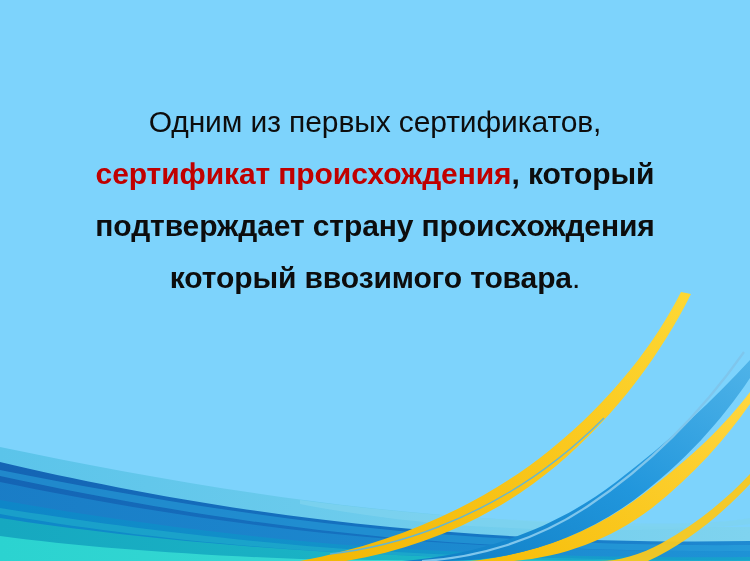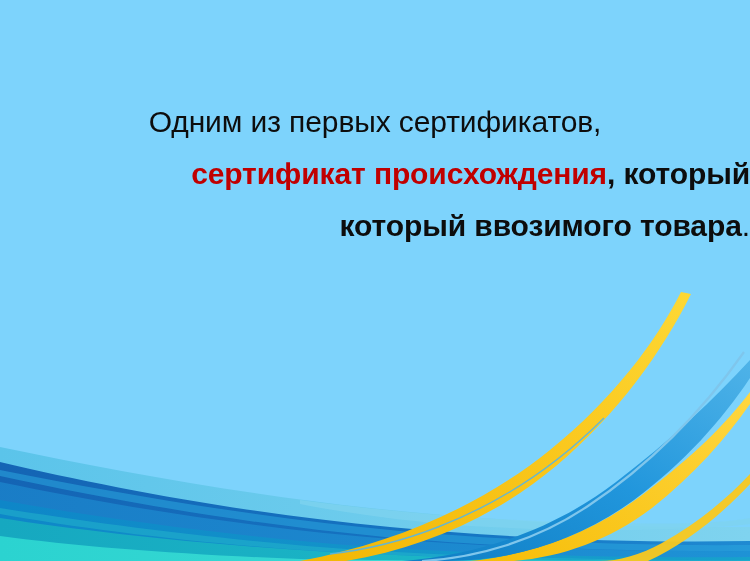--- a/index.html
+++ b/index.html
@@ -46,21 +46,20 @@
     font-size: 30px;
     line-height: 52px;
     letter-spacing: -0.1px;
     white-space: nowrap;
   }
   .text-line.regular {
     font-weight: 400;
   }
   .text-line.bold {
     font-weight: 700;
-    text-align: right;
   }
   .accent-red {
     color: #c00000;
     font-weight: 700;
   }
   .tail-normal {
     font-weight: 700;
     color: #0d0d0d;
   }
   .final-dot {
@@ -180,17 +179,18 @@
     </g>
   </svg>
 
   <div class="text-block">
 
     <span class="text-line regular">Одним из первых сертификатов,</span>
 
 
     <span class="text-line bold"><span class="accent-red">сертификат происхождения</span><span class="tail-normal">, который</span></span>
 
+    <span class="text-line bold">подтверждает страну происхождения</span>
 
     <span class="text-line bold"><span>который ввозимого товара</span><span class="final-dot">.</span></span>
   </div>
 
 </div>
 
 </body></html>

